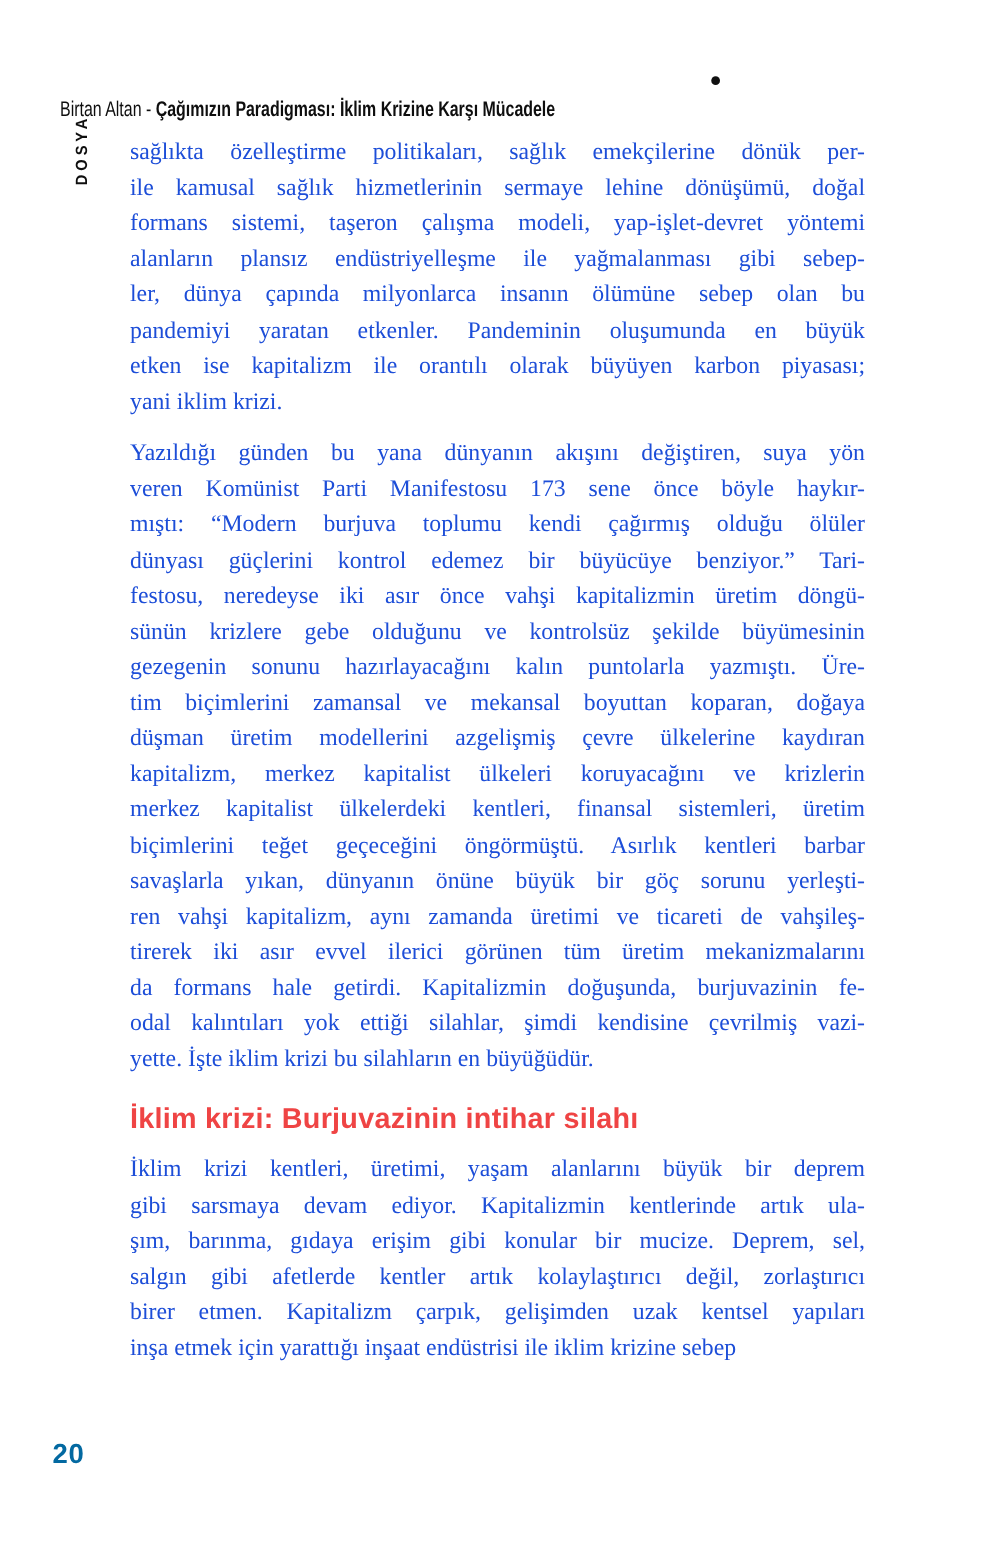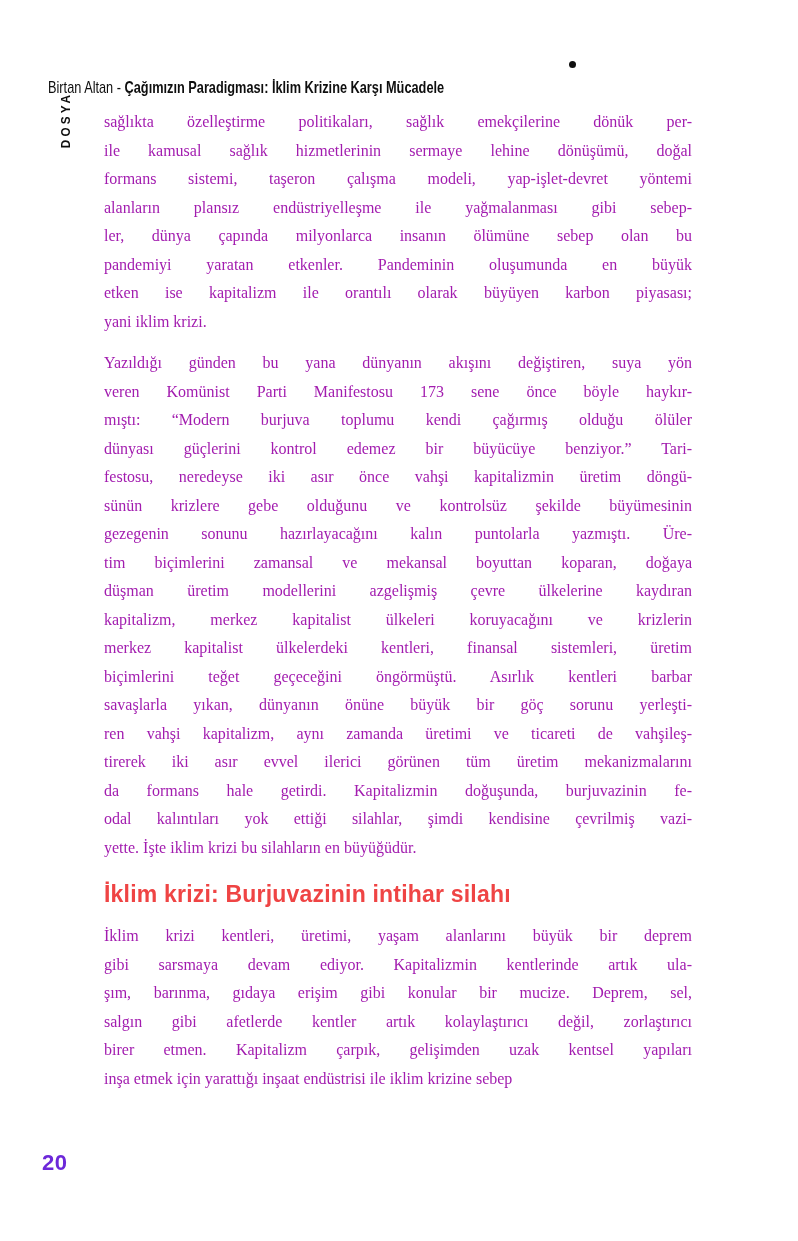--- a/index.html
+++ b/index.html
@@ -62,25 +62,25 @@
   .body-col {
     position: absolute;
     left: 104px;
     top: 108px;
     width: 588px;
   }
   .para {
     margin: 0 0 13px 0;
   }
   .line {
-    font-size: 16px;
+    font-size: 19px;
     line-height: 28.5px;
     text-align: justify;
     text-align-last: justify;
-    color: #a21caf;
+    color: #1d4ed8;
     white-space: normal;
   }
   .line.last {
     text-align-last: left;
   }
   .heading {
     font-family: "Liberation Sans", sans-serif;
     font-size: 23px;
     font-weight: 600;
     letter-spacing: 0.2px;
@@ -90,21 +90,21 @@
   }
   
   .pagenum {
     position: absolute;
     left: 42px;
     top: 1150px;
     font-family: "Liberation Sans", sans-serif;
     font-size: 22px;
     font-weight: 600;
     letter-spacing: 0.5px;
-    color: #6d28d9;
+    color: #0369a1;
   }
 </style>
 </head>
 <body>
 
 <div class="page">
 
   <div class="header">
     <span class="bullet"></span>
     <div class="header-text"><span class="author">Birtan Altan</span><span class="sep"> - </span><span class="title">Çağımızın Paradigması: İklim Krizine Karşı Mücadele</span></div>

